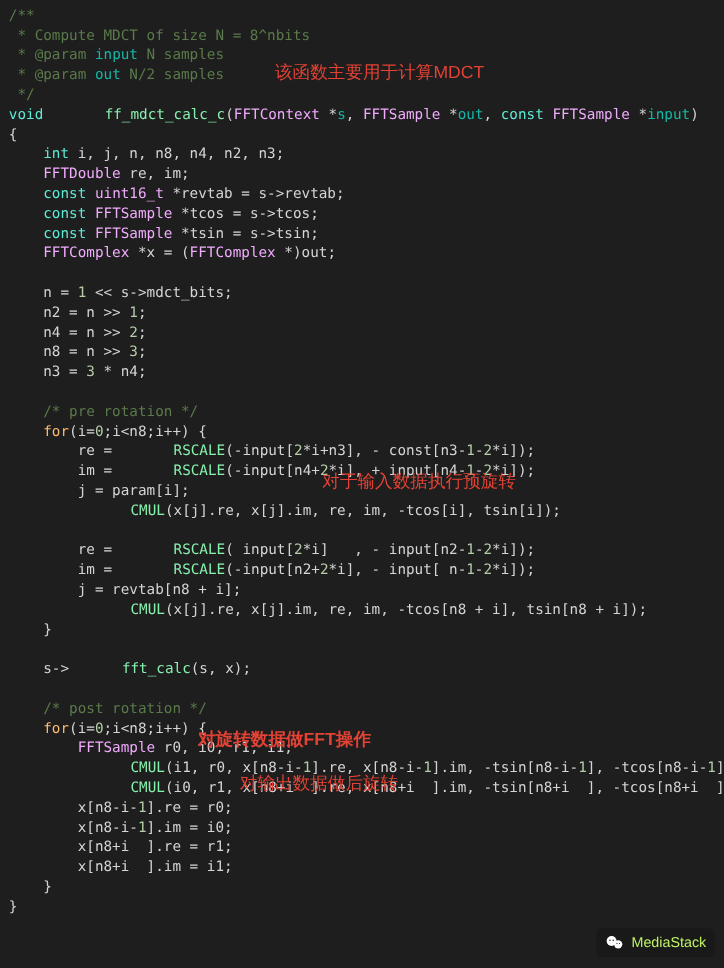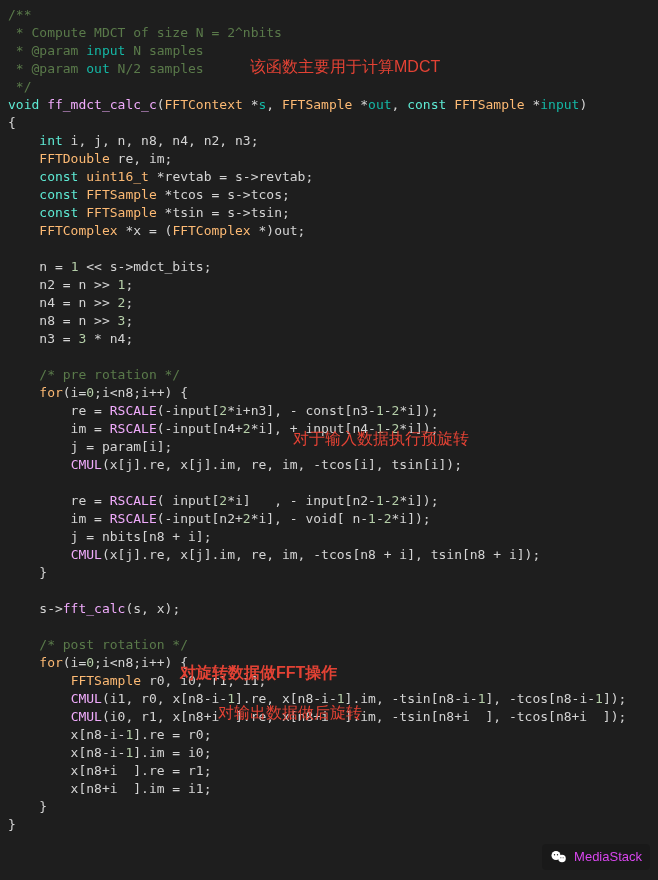--- a/index.html
+++ b/index.html
@@ -16,49 +16,49 @@
     position: relative;
   }
   pre {
     margin: 0;
     padding: 6px 8px;
     white-space: pre;
   }
   .cmt   { color: #5a7a4a; }      
   .kw    { color: #fdba74; }      
   .type  { color: #5eead4; }      
-  .typeT { color: #fdba74; }      
-  .fn    { color: #f0abfc; }      
+  .typeT { color: #f0abfc; }      
+  .fn    { color: #86efac; margin-left: 48px; }      
   .var   { color: #14b8a6; }      
   .num   { color: #b5cea8; }
   .ann   { color: #e34234; font-family: "Microsoft YaHei", sans-serif; font-size: 16px; position: absolute; font-weight: 500; }
   .watermark {
     position: absolute;
     right: 8px;
     bottom: 10px;
     display: flex;
     align-items: flex-start;
     gap: 6px;
-    color: #d946ef;
+    color: #bef264;
     font-family: "Microsoft YaHei", Arial, sans-serif;
     font-size: 13px;
     background: rgba(0,0,0,0.15);
     padding: 4px 8px;
     border-radius: 4px;
   }
   .wm-icon {
     width: 18px;
     height: 18px;
   }
 </style>
 </head>
 <body>
 
 <pre><span class="cmt">/**</span>
-<span class="cmt"> * Compute MDCT of size N = 2^nbits</span>
+<span class="cmt"> * Compute MDCT of size N = 8^nbits</span>
 <span class="cmt"> * @param </span><span class="var">input</span><span class="cmt"> N samples</span>
 <span class="cmt"> * @param </span><span class="var">out</span><span class="cmt"> N/2 samples</span>
 <span class="cmt"> */</span>
 <span class="type">void</span> <span class="fn">ff_mdct_calc_c</span><span>(</span><span class="typeT">FFTContext</span><span> *</span><span class="var">s</span><span>, </span><span class="typeT">FFTSample</span><span> *</span><span class="var">out</span><span>, </span><span class="type">const</span><span> </span><span class="typeT">FFTSample</span><span> *</span><span class="var">input</span><span>)</span>
 <span>{</span>
 <span class="type">    int</span><span> i, j, n, n8, n4, n2, n3;</span>
 <span class="typeT">    FFTDouble</span><span> re, im;</span>
 <span class="type">    const</span><span class="typeT"> uint16_t</span><span> *revtab = s-&gt;revtab;</span>
 <span class="type">    const</span><span class="typeT"> FFTSample</span><span> *tcos = s-&gt;tcos;</span>
 <span class="type">    const</span><span class="typeT"> FFTSample</span><span> *tsin = s-&gt;tsin;</span>
@@ -71,22 +71,22 @@
 <span>    n3 = </span><span class="num">3</span><span> * n4;</span>
 
 <span class="cmt">    /* pre rotation */</span>
 <span class="kw">    for</span><span>(i=</span><span class="num">0</span><span>;i&lt;n8;i++) {</span>
 <span>        re = </span><span class="fn">RSCALE</span><span>(-input[</span><span class="num">2</span><span>*i+n3], - const[n3-</span><span class="num">1</span><span>-</span><span class="num">2</span><span>*i]);</span>
 <span>        im = </span><span class="fn">RSCALE</span><span>(-input[n4+</span><span class="num">2</span><span>*i], + input[n4-</span><span class="num">1</span><span>-</span><span class="num">2</span><span>*i]);</span>
 <span>        j = param[i];</span>
 <span>        </span><span class="fn">CMUL</span><span>(x[j].re, x[j].im, re, im, -tcos[i], tsin[i]);</span>
 
 <span>        re = </span><span class="fn">RSCALE</span><span>( input[</span><span class="num">2</span><span>*i]   , - input[n2-</span><span class="num">1</span><span>-</span><span class="num">2</span><span>*i]);</span>
-<span>        im = </span><span class="fn">RSCALE</span><span>(-input[n2+</span><span class="num">2</span><span>*i], - void[ n-</span><span class="num">1</span><span>-</span><span class="num">2</span><span>*i]);</span>
-<span>        j = nbits[n8 + i];</span>
+<span>        im = </span><span class="fn">RSCALE</span><span>(-input[n2+</span><span class="num">2</span><span>*i], - input[ n-</span><span class="num">1</span><span>-</span><span class="num">2</span><span>*i]);</span>
+<span>        j = revtab[n8 + i];</span>
 <span>        </span><span class="fn">CMUL</span><span>(x[j].re, x[j].im, re, im, -tcos[n8 + i], tsin[n8 + i]);</span>
 <span>    }</span>
 
 <span>    s-&gt;</span><span class="fn">fft_calc</span><span>(s, x);</span>
 
 <span class="cmt">    /* post rotation */</span>
 <span class="kw">    for</span><span>(i=</span><span class="num">0</span><span>;i&lt;n8;i++) {</span>
 <span>        </span><span class="typeT">FFTSample</span><span> r0, i0, r1, i1;</span>
 <span>        </span><span class="fn">CMUL</span><span>(i1, r0, x[n8-i-</span><span class="num">1</span><span>].re, x[n8-i-</span><span class="num">1</span><span>].im, -tsin[n8-i-</span><span class="num">1</span><span>], -tcos[n8-i-</span><span class="num">1</span><span>]);</span>
 <span>        </span><span class="fn">CMUL</span><span>(i0, r1, x[n8+i  ].re, x[n8+i  ].im, -tsin[n8+i  ], -tcos[n8+i  ]);</span>

